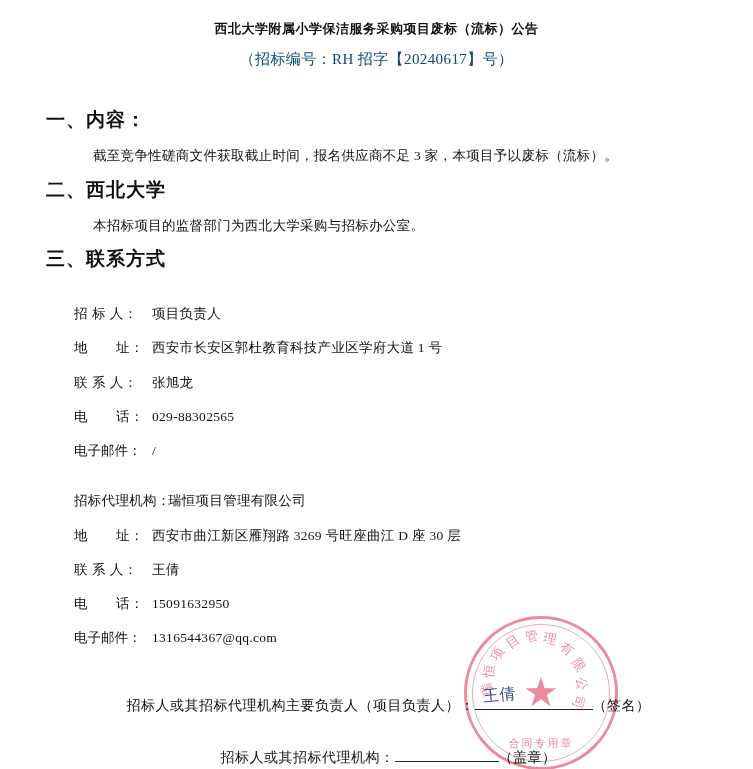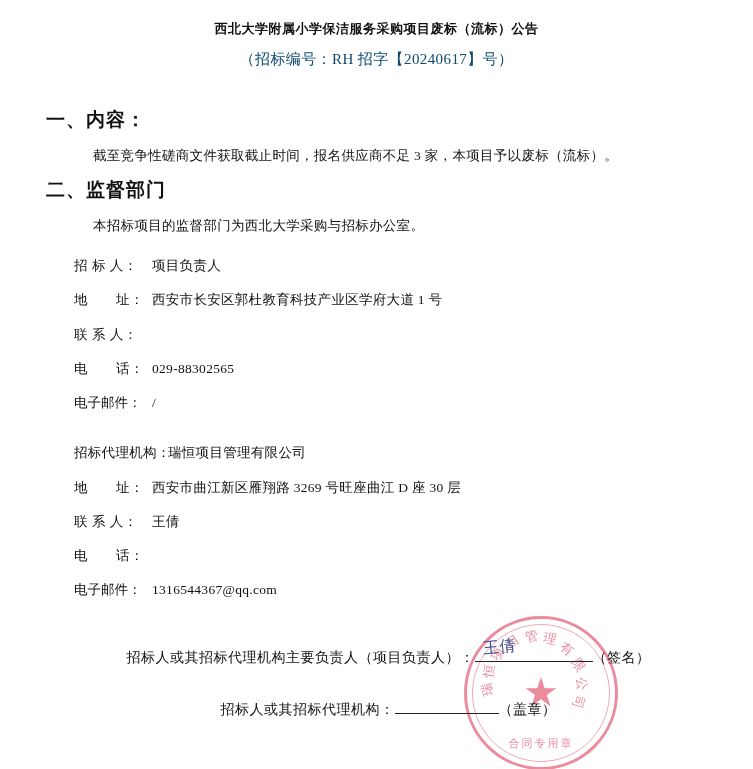--- a/index.html
+++ b/index.html
@@ -55,21 +55,21 @@
     margin-top: 12px;
     letter-spacing: 0.3px;
     color: #111;
     line-height: 1.6;
   }
   .first-section {
     margin-top: 38px;
   }
   .contact-block {
     padding-left: 74px;
-    margin-top: 20px;
+    margin-top: 32px;
   }
   .contact-row {
     display: flex;
     align-items: baseline;
     font-size: 13.5px;
     line-height: 1.5;
     margin-bottom: 14px;
     letter-spacing: 0.3px;
     color: #111;
   }
@@ -203,36 +203,40 @@
 
   <div class="doc-title">西北大学附属小学保洁服务采购项目废标（流标）公告</div>
   <div class="doc-subtitle">（招标编号：RH 招字【20240617】号）</div>
 
   <div class="section first-section">
     <div class="section-heading">一、内容：</div>
     <div class="section-body">截至竞争性磋商文件获取截止时间，报名供应商不足 3 家，本项目予以废标（流标）。</div>
   </div>
 
   <div class="section">
-    <div class="section-heading">二、监督部门</div>
+    <div class="section-heading">二、西北大学</div>
     <div class="section-body">本招标项目的监督部门为西北大学采购与招标办公室。</div>
   </div>
 
+  <div class="section">
+    <div class="section-heading">三、联系方式</div>
+  </div>
 
   <div class="contact-block">
     <div class="contact-row">
       <div class="contact-label">招 标 人：</div>
       <div class="contact-value">项目负责人</div>
     </div>
     <div class="contact-row">
       <div class="contact-label">地　　址：</div>
       <div class="contact-value">西安市长安区郭杜教育科技产业区学府大道 1 号</div>
     </div>
     <div class="contact-row">
       <div class="contact-label">联 系 人：</div>
+      <div class="contact-value">张旭龙</div>
     </div>
     <div class="contact-row">
       <div class="contact-label">电　　话：</div>
       <div class="contact-value">029-88302565</div>
     </div>
     <div class="contact-row">
       <div class="contact-label wide">电子邮件：</div>
       <div class="contact-value">/</div>
     </div>
   </div>
@@ -245,20 +249,21 @@
     <div class="contact-row">
       <div class="contact-label">地　　址：</div>
       <div class="contact-value">西安市曲江新区雁翔路 3269 号旺座曲江 D 座 30 层</div>
     </div>
     <div class="contact-row">
       <div class="contact-label">联 系 人：</div>
       <div class="contact-value">王倩</div>
     </div>
     <div class="contact-row">
       <div class="contact-label">电　　话：</div>
+      <div class="contact-value">15091632950</div>
     </div>
     <div class="contact-row">
       <div class="contact-label wide">电子邮件：</div>
       <div class="contact-value">1316544367@qq.com</div>
     </div>
   </div>
 
   <div class="signature-area">
     <div class="sig-line">
       <span>招标人或其招标代理机构主要负责人（项目负责人）：</span><span class="sig-blank"><span class="handwritten">王倩</span></span><span>（签名）</span>

